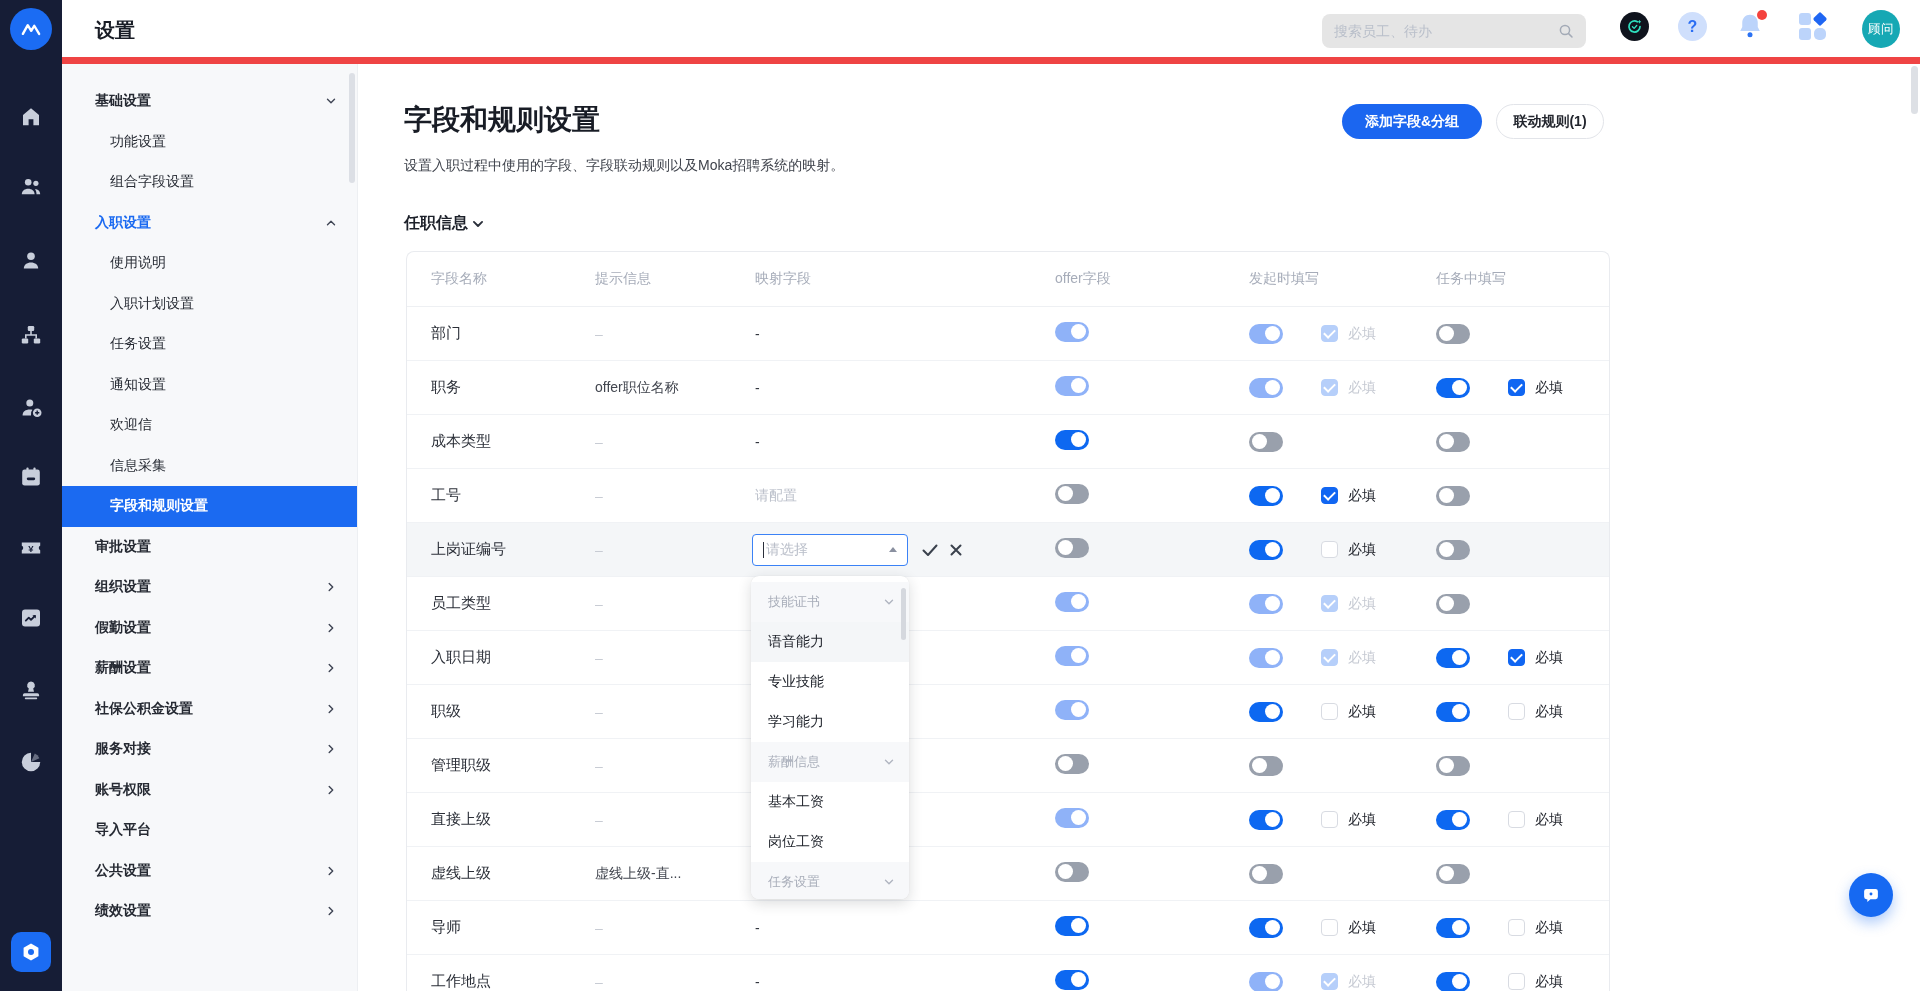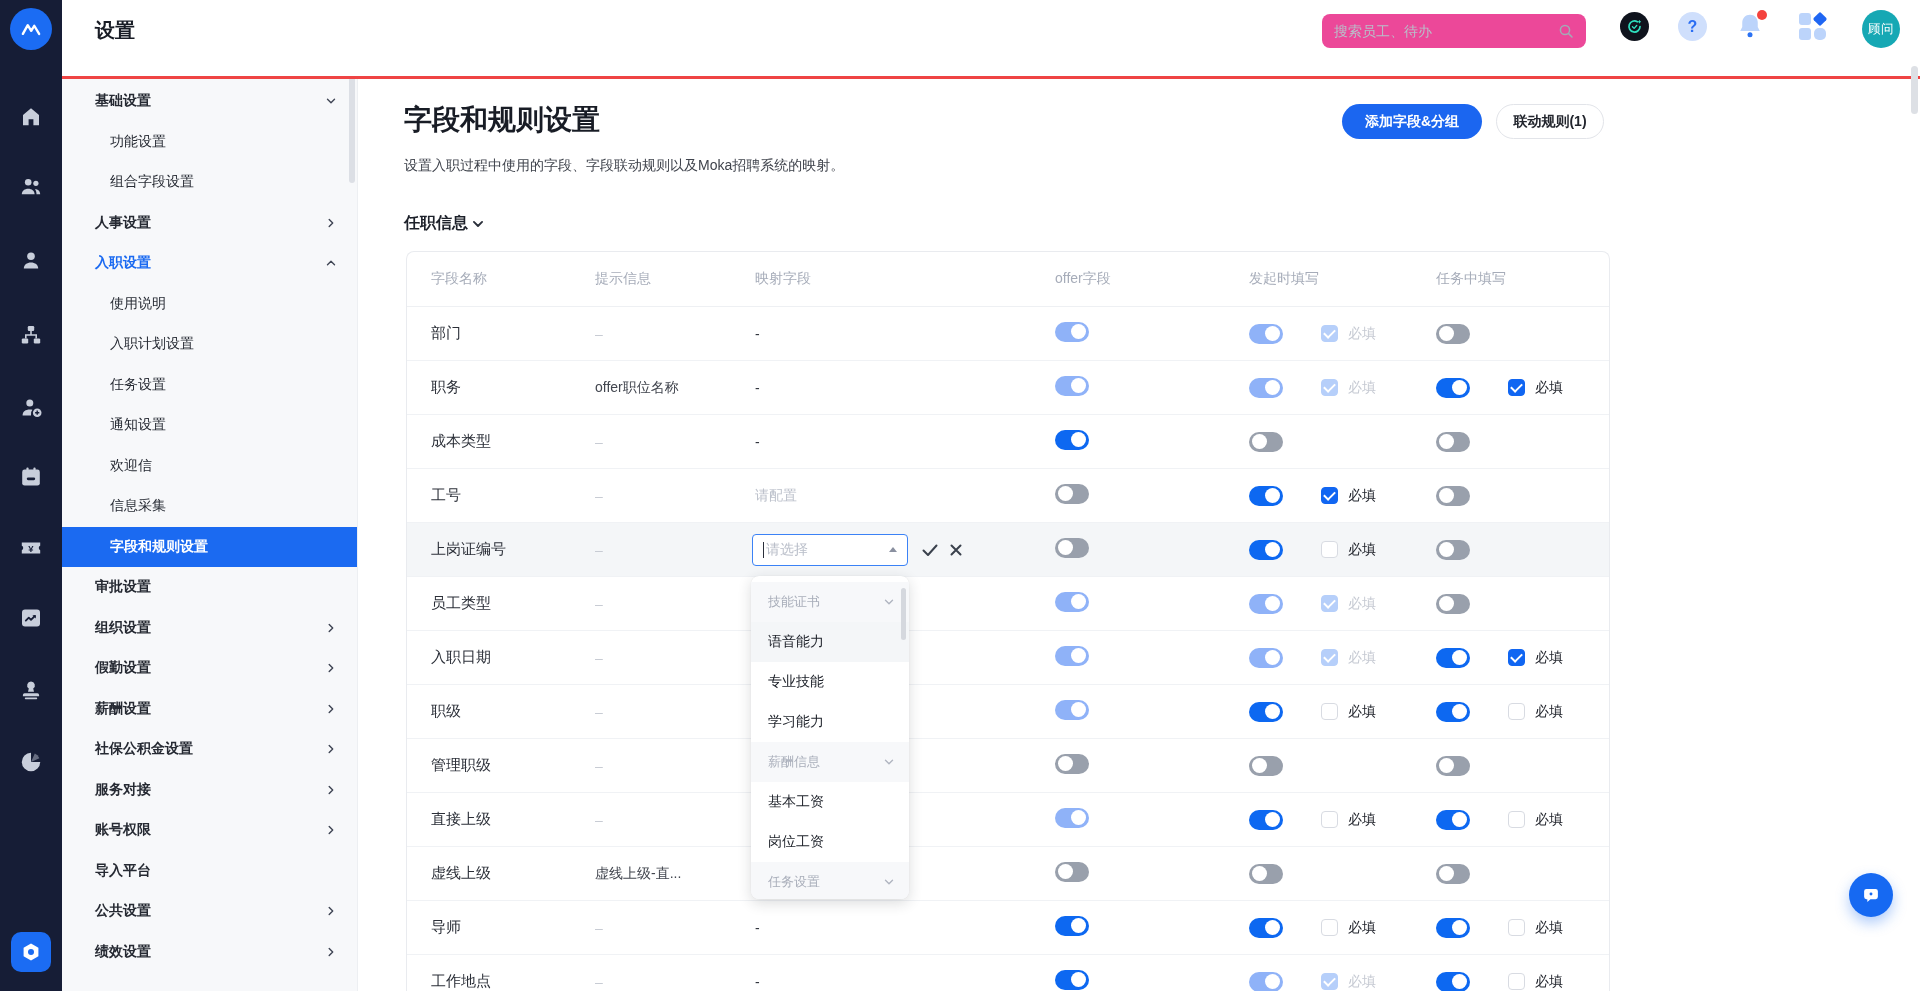--- a/index.html
+++ b/index.html
@@ -10,24 +10,24 @@
 
 .rail{position:absolute;left:0;top:0;width:62px;height:100%;background:#161d36;z-index:40}
 .logo{position:absolute;left:10px;top:8px;width:42px;height:42px;border-radius:50%;
   background:#1b6cf3;display:flex;align-items:center;justify-content:center;cursor:pointer}
 .rail-ic{position:absolute;left:19px;width:24px;height:24px;cursor:pointer}
 .rail-ic svg{display:block}
 .rail-set{position:absolute;left:11px;top:932px;width:40px;height:40px;border-radius:10px;
   background:#1b6cf3;display:flex;align-items:center;justify-content:center;cursor:pointer}
 
 
-.topbar{position:absolute;left:62px;top:0;right:0;height:79px;background:#fff;
-  border-bottom:3px solid #ef4444;z-index:30}
+.topbar{position:absolute;left:62px;top:0;right:0;height:64px;background:#fff;
+  border-bottom:7px solid #ef4444;z-index:30}
 .app-title{position:absolute;left:33px;top:17px;font-size:20px;font-weight:700;color:#181c25}
-.search{position:absolute;left:1260px;top:14px;width:264px;height:34px;background:#ec4899;
+.search{position:absolute;left:1260px;top:14px;width:264px;height:34px;background:#e5e5e5;
   border-radius:8px;display:flex;align-items:center;padding:0 12px}
 .search input{border:none;background:transparent;outline:none;flex:1;font-size:14px;color:#23262e}
 .search input::placeholder{color:#b9bfca}
 .ic-circle{position:absolute;border-radius:50%;display:flex;align-items:center;justify-content:center;cursor:pointer}
 .ic-ai{left:1558px;top:12px;width:29px;height:29px;background:#0f131d}
 .ic-help{left:1616px;top:12px;width:29px;height:29px;background:#cfdffc;color:#2b6ef3;
   font-weight:700;font-size:16px}
 .ic-bell{position:absolute;left:1673px;top:11px;width:32px;height:32px;cursor:pointer}
 .badge{position:absolute;right:0;top:-1px;width:10px;height:10px;border-radius:50%;background:#f4423d}
 .ic-grid{position:absolute;left:1737px;top:13px;width:28px;height:28px;cursor:pointer;
@@ -254,28 +254,20 @@
             <path d="M2.5 4.2 6 7.7l3.5-3.5" fill="none" stroke="currentColor" stroke-width="1.4" stroke-linecap="round" stroke-linejoin="round"></path>
           </svg>
         </span>
       </div>
       <div class="side-item l2">
         <span>功能设置</span>
       </div>
       <div class="side-item l2">
         <span>组合字段设置</span>
       </div>
-      <div class="side-item">
-        <span>人事设置</span>
-        <span class="chev right">
-          <svg width="12" height="12" viewBox="0 0 12 12">
-            <path d="M2.5 4.2 6 7.7l3.5-3.5" fill="none" stroke="currentColor" stroke-width="1.4" stroke-linecap="round" stroke-linejoin="round"></path>
-          </svg>
-        </span>
-      </div>
       <div class="side-item act">
         <span>入职设置</span>
         <span class="chev up">
           <svg width="12" height="12" viewBox="0 0 12 12">
             <path d="M2.5 4.2 6 7.7l3.5-3.5" fill="none" stroke="currentColor" stroke-width="1.4" stroke-linecap="round" stroke-linejoin="round"></path>
           </svg>
         </span>
       </div>
       <div class="side-item l2">
         <span>使用说明</span>

